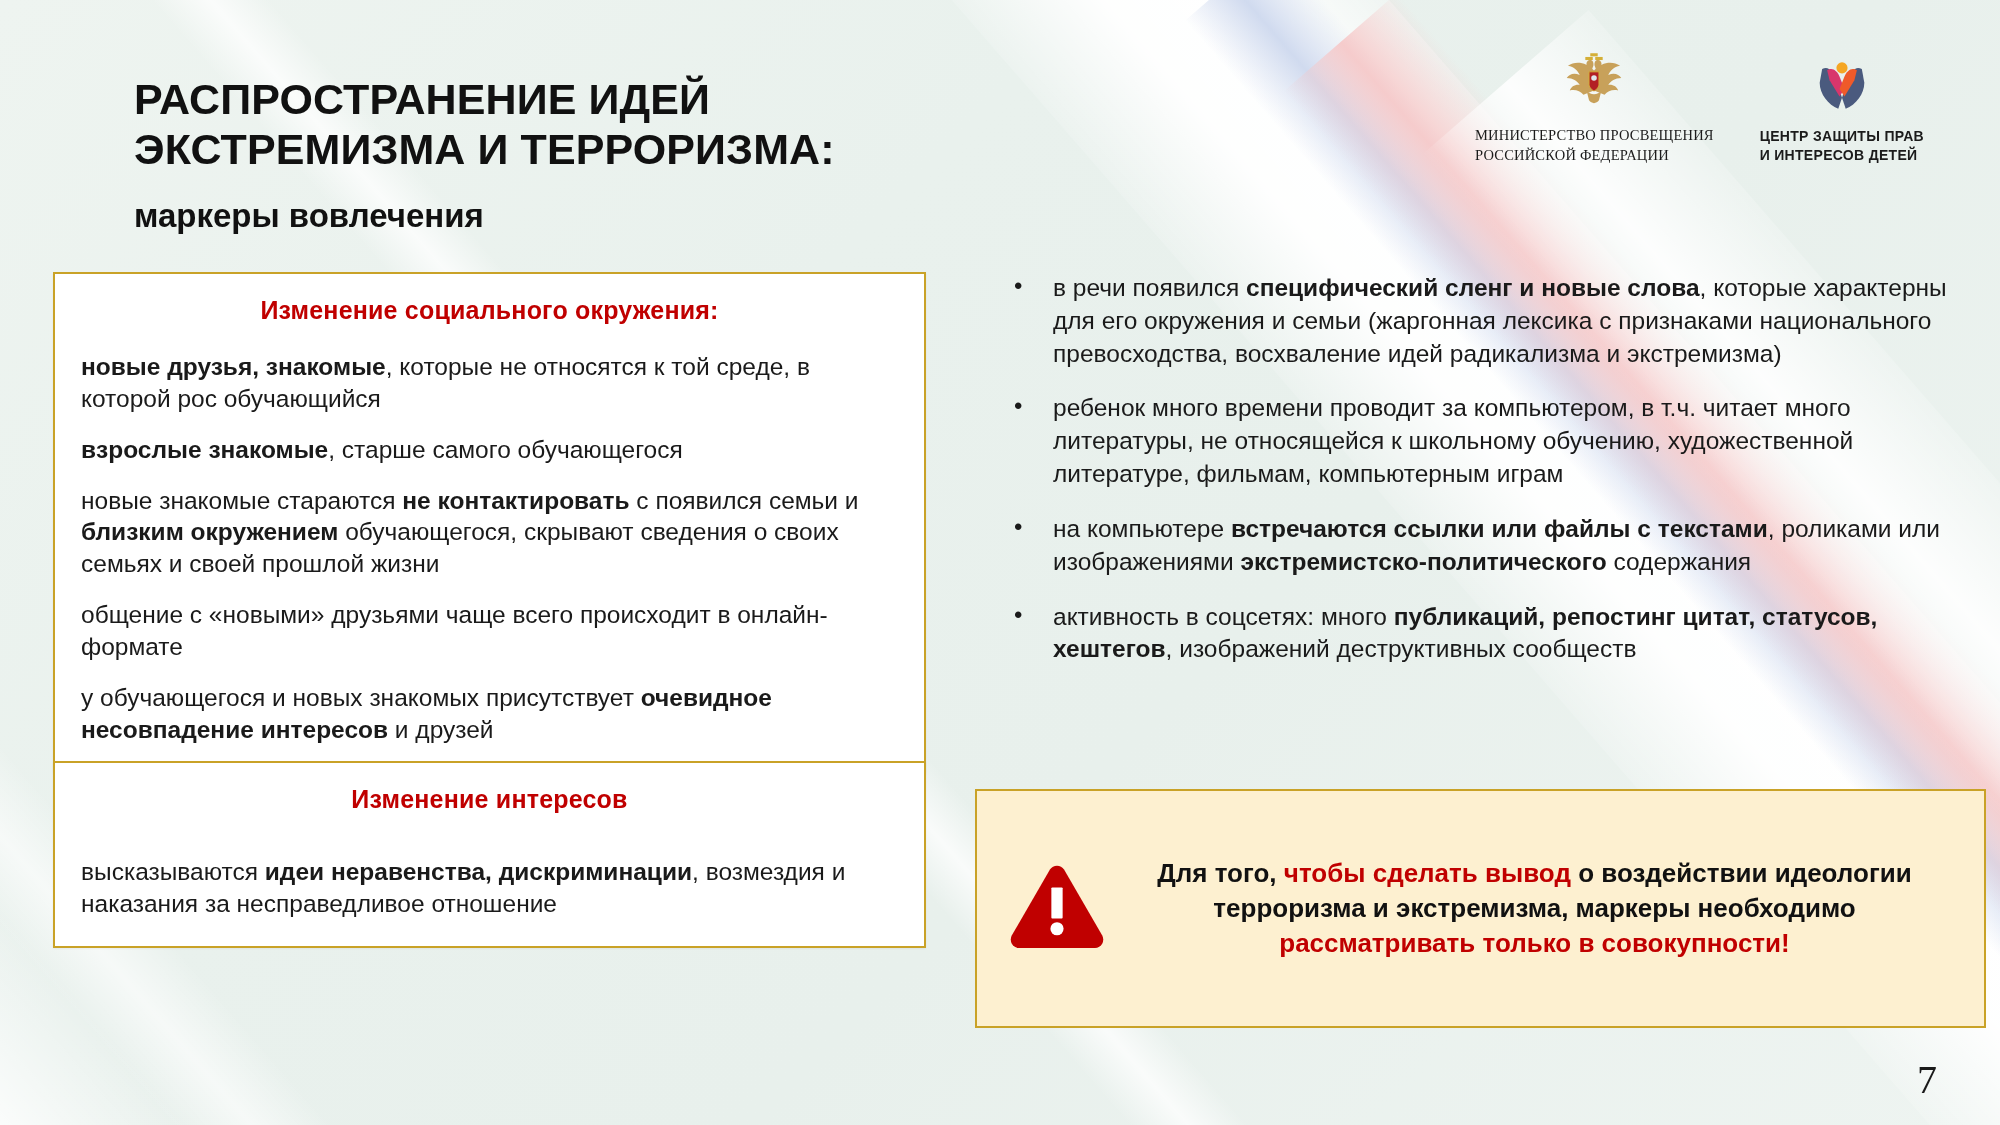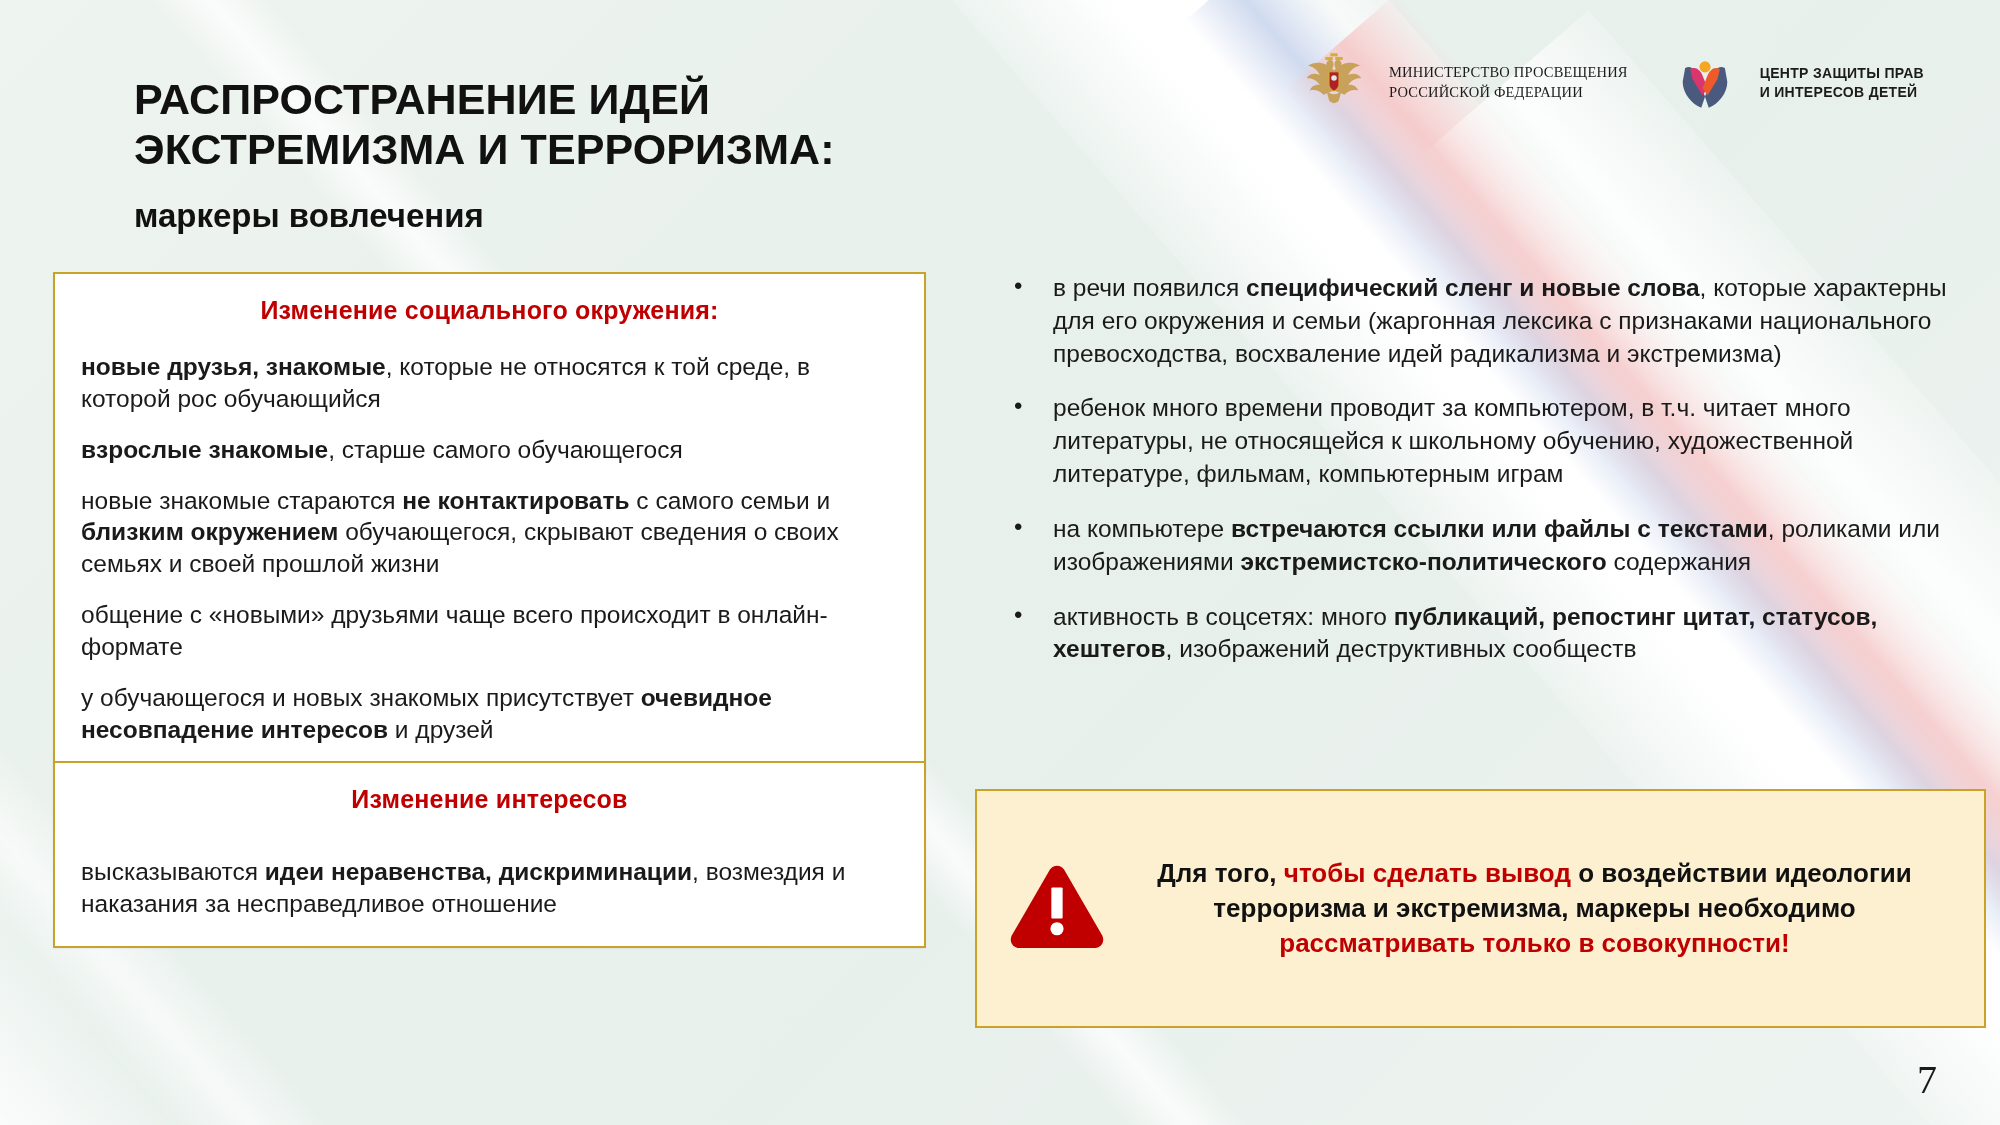--- a/index.html
+++ b/index.html
@@ -108,21 +108,22 @@
     position: absolute;
     right: 76px;
     top: 52px;
     display: flex;
     align-items: center;
     gap: 46px;
   }
   .logo {
     display: flex;
     align-items: center;
-    gap: 24px;
+    gap: 12px;
+    flex-direction: column;
   }
   .logo-text {
     font-family: "Liberation Serif", serif;
     font-size: 14.5px;
     line-height: 1.36;
     color: #1b1b1b;
     letter-spacing: 0.2px;
     white-space: pre-line;
   }
   .logo-text.sans {
@@ -309,21 +310,21 @@
       <div class="logo-text sans"><span>ЦЕНТР ЗАЩИТЫ ПРАВ</span><br><span>И ИНТЕРЕСОВ ДЕТЕЙ</span></div>
     </div>
 
   </div>
 
   <div class="card" id="card-social">
     <div class="card-head">Изменение социального окружения:</div>
     <div>
         <p><b>новые друзья, знакомые</b><span>, которые не относятся к той среде, в которой рос обучающийся</span></p>
         <p><b>взрослые знакомые</b><span>, старше самого обучающегося</span></p>
-        <p><span>новые знакомые стараются </span><b>не контактировать</b><span> с самого семьи и </span><b>близким окружением</b><span> обучающегося, скрывают сведения о своих семьях и своей прошлой жизни</span></p>
+        <p><span>новые знакомые стараются </span><b>не контактировать</b><span> с появился семьи и </span><b>близким окружением</b><span> обучающегося, скрывают сведения о своих семьях и своей прошлой жизни</span></p>
         <p><span>общение с «новыми» друзьями чаще всего происходит в онлайн-формате</span></p>
         <p><span>у обучающегося и новых знакомых присутствует </span><b>очевидное несовпадение интересов</b><span> и друзей</span></p>
       </div>
   </div>
 
   <div class="card" id="card-interests">
     <div class="card-head">Изменение интересов</div>
     <div>
         <p><span>высказываются </span><b>идеи неравенства, дискриминации</b><span>, возмездия и наказания за несправедливое отношение</span></p>
       </div>

